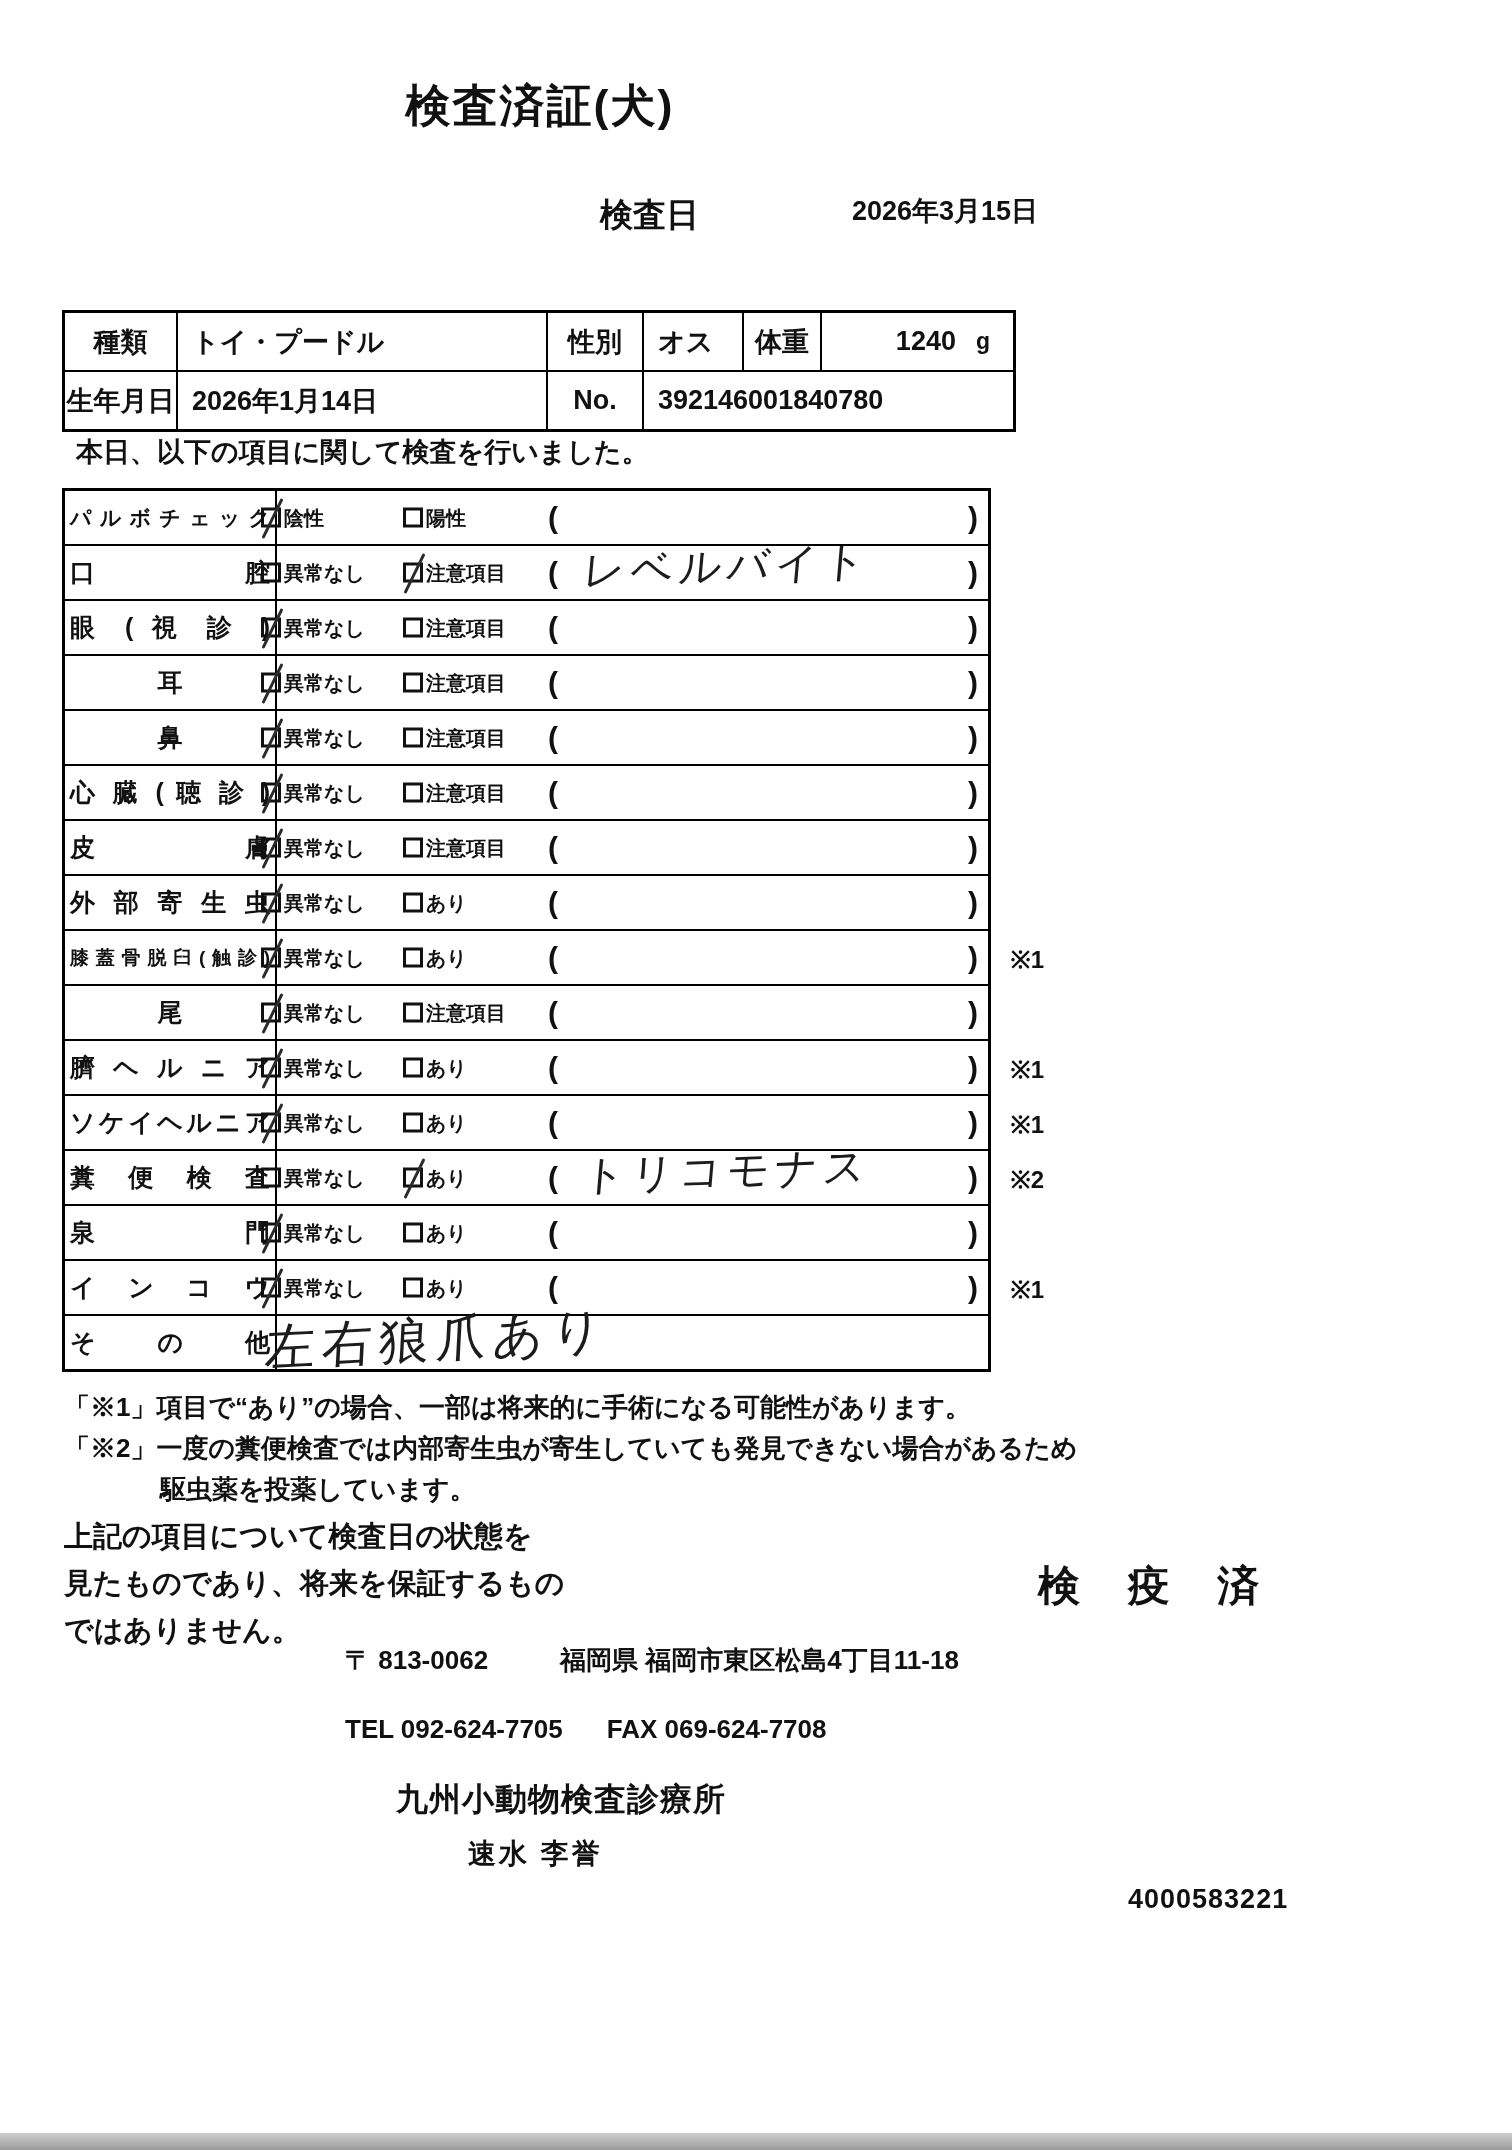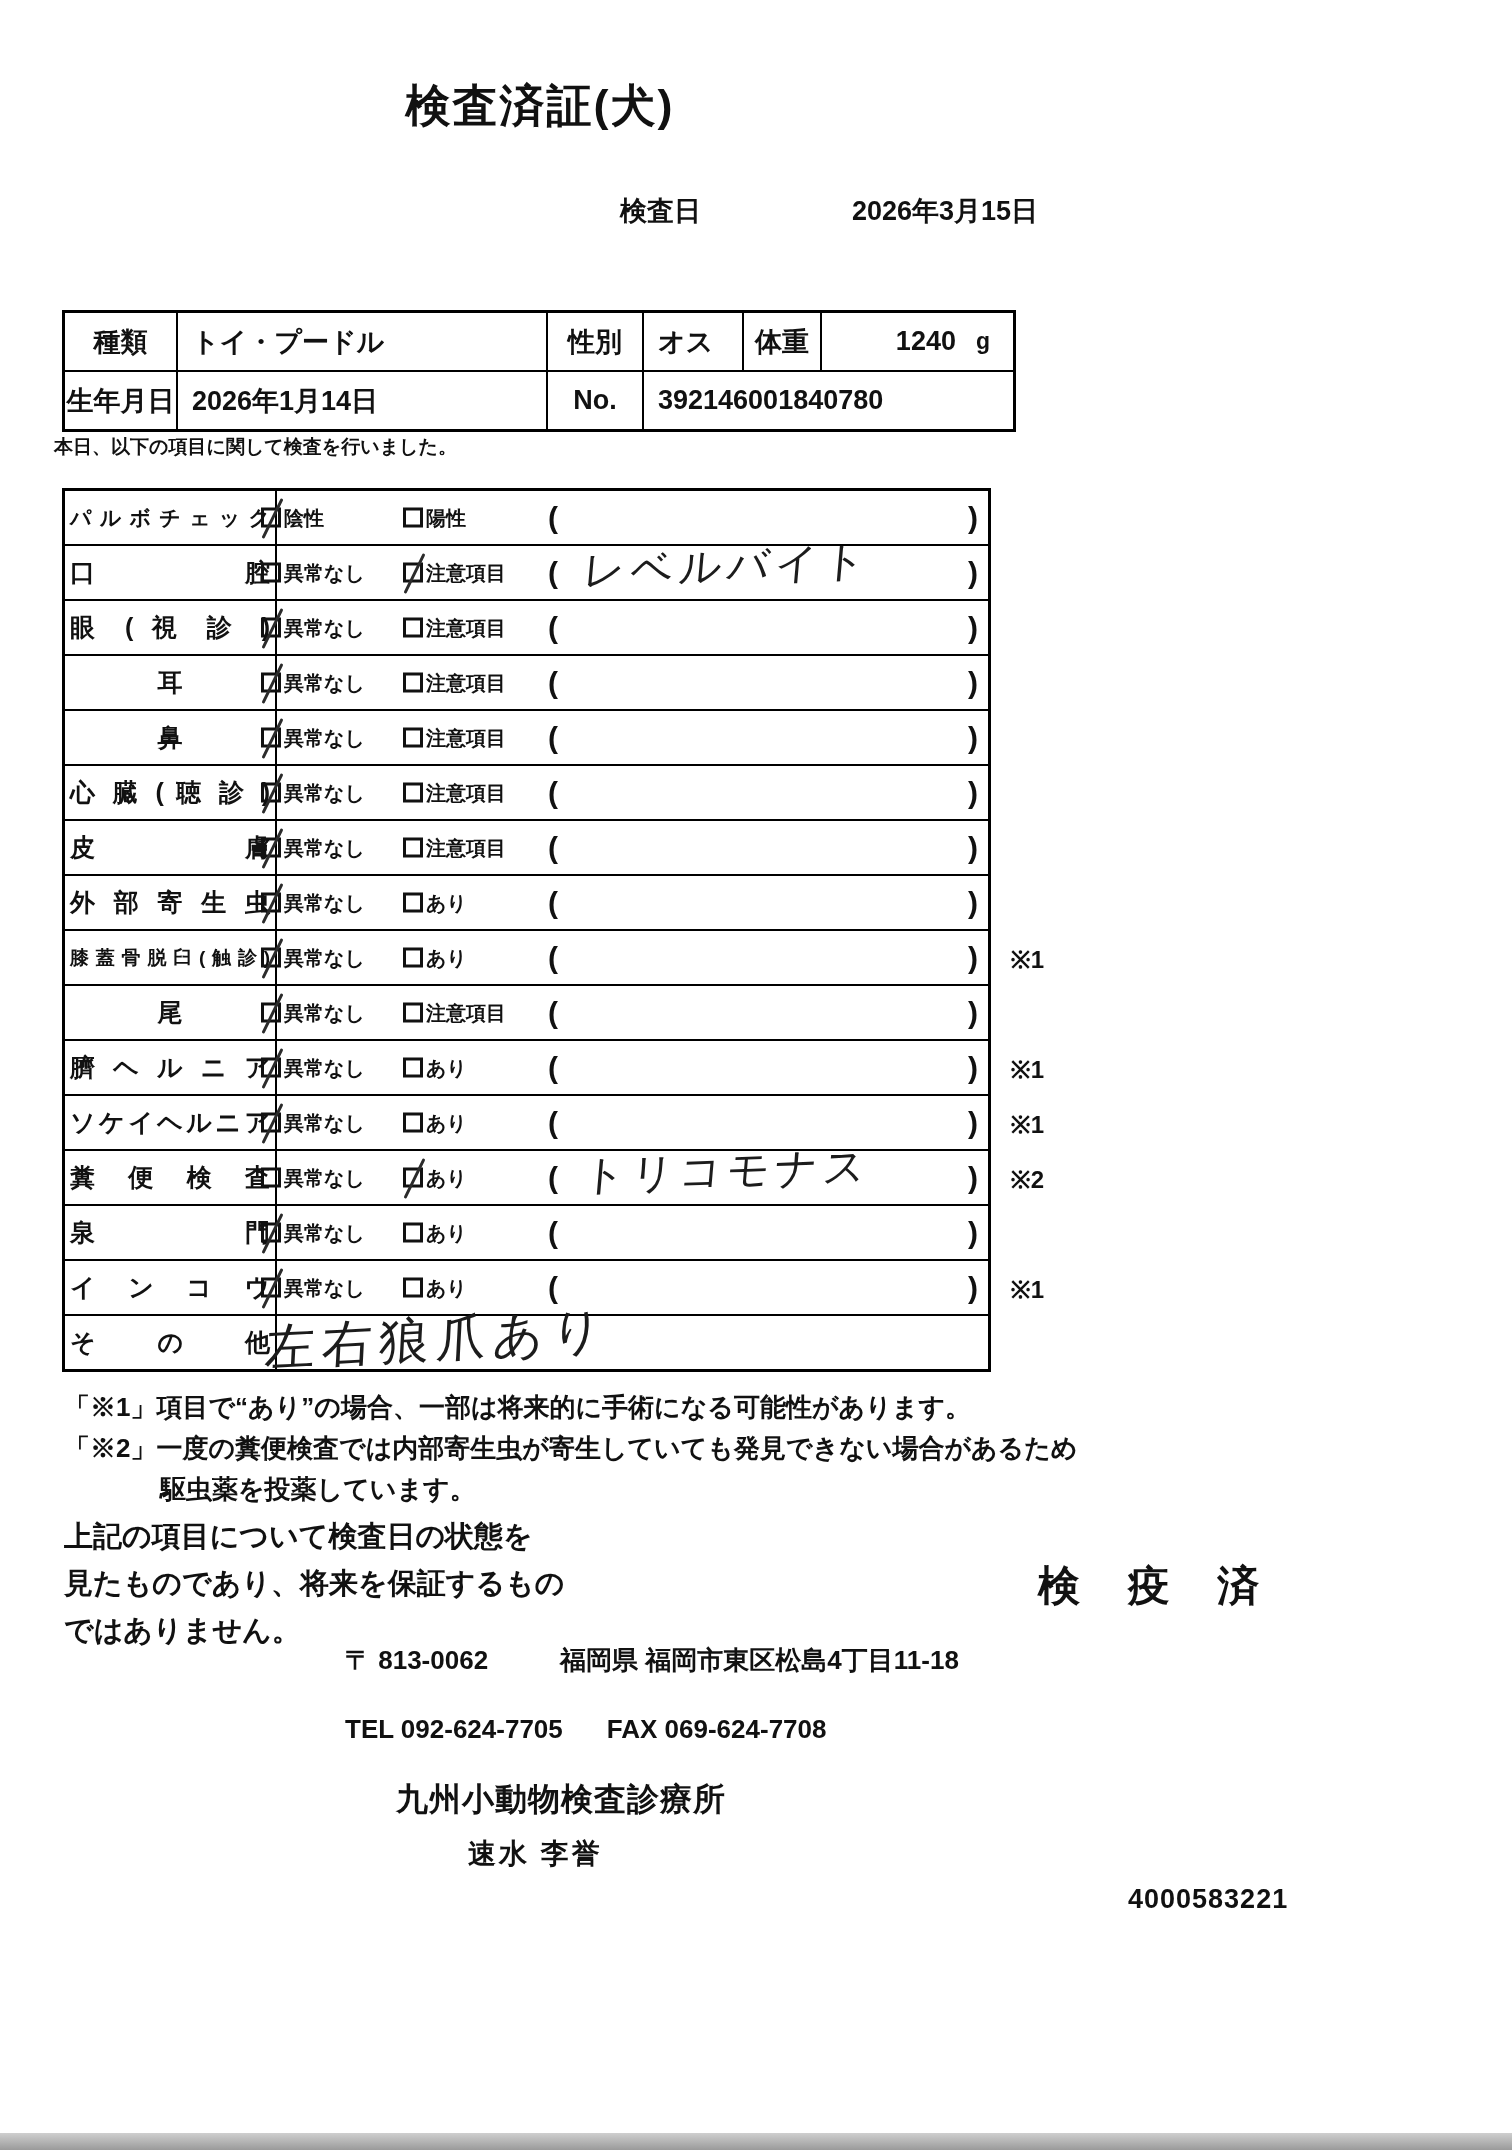--- a/index.html
+++ b/index.html
@@ -4,35 +4,35 @@
 <style>
   html,body{margin:0;padding:0;background:#e8e8e8;}
   .page{
     position:relative;width:1512px;height:2150px;background:#ffffff;
     font-family:"Liberation Sans",sans-serif;color:#111;overflow:hidden;
   }
   .abs{position:absolute;}
 
   
   .title{left:0;top:76px;width:1080px;text-align:center;font-size:45px;font-weight:700;letter-spacing:2px;}
-  .date-label{left:620px;top:193px;font-size:27px;font-weight:700;}
+  .date-label{left:600px;top:193px;font-size:33px;font-weight:700;}
   .date-value{left:852px;top:193px;font-size:27px;font-weight:700;}
 
   
   .box{position:absolute;border:3px solid #000;display:flex;flex-direction:column;background:#fff;}
   .trow{display:flex;height:57px;}
   .trow + .trow{border-top:2.5px solid #000;}
   .cell{border-right:2.5px solid #000;display:flex;align-items:center;justify-content:center;
         font-size:27px;font-weight:700;box-sizing:border-box;white-space:nowrap;}
   .cell:last-child{border-right:none;}
   .cell.value{justify-content:flex-start;padding-left:14px;}
   .cell.wval{justify-content:flex-end;padding-right:23px;gap:20px;}
   .unit{font-size:23px;font-weight:700;}
 
-  .intro{left:54px;top:434px;font-size:19px;font-weight:700;}
+  .intro{left:76px;top:434px;font-size:27px;font-weight:700;}
 
   
   .exam-table{position:absolute;left:62px;top:488px;width:923px;border:3px solid #000;background:#fff;}
   .exam-row{position:relative;height:53px;border-bottom:2.5px solid #000;}
   .exam-row:last-child{border-bottom:none;}
   .exam-label{position:absolute;left:0;top:0;bottom:0;width:212px;border-right:2.5px solid #000;
               display:flex;align-items:center;padding:0 5px;box-sizing:border-box;}
   .lbl{width:100%;font-size:25px;font-weight:700;text-align:justify;text-align-last:justify;white-space:nowrap;}
   .center .lbl{text-align:center;text-align-last:center;}
   .small .lbl{font-size:21px;}

